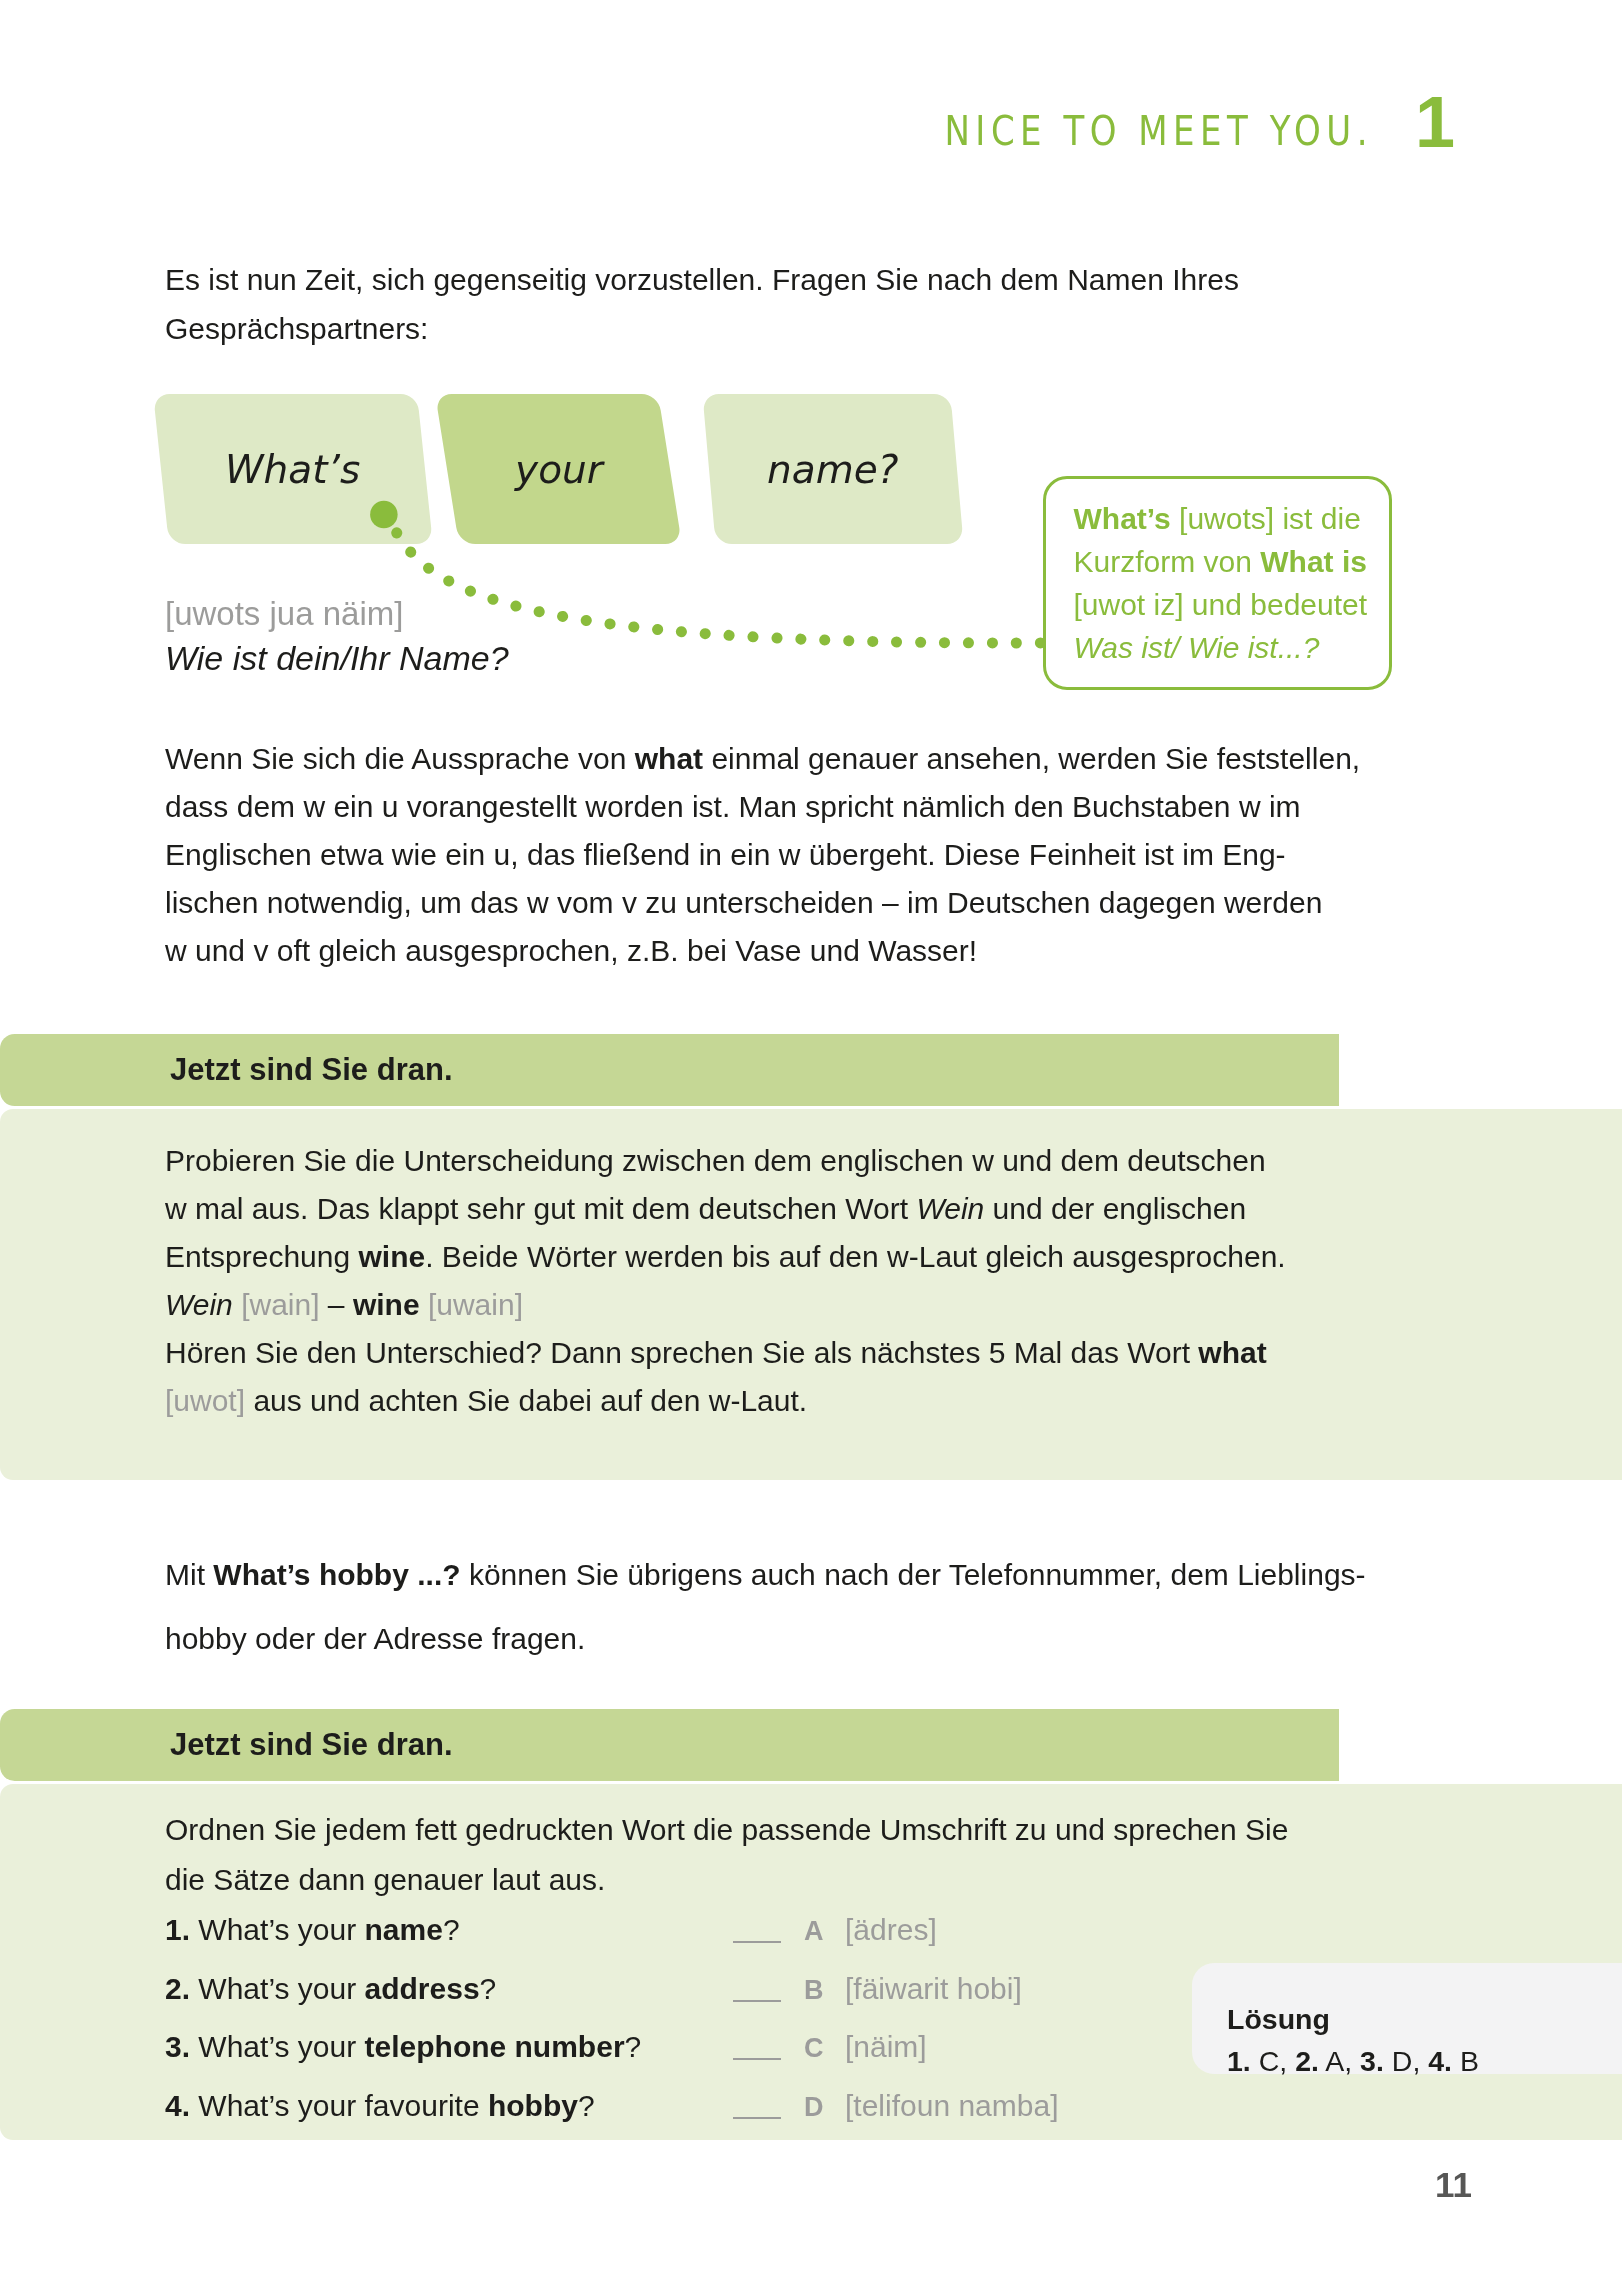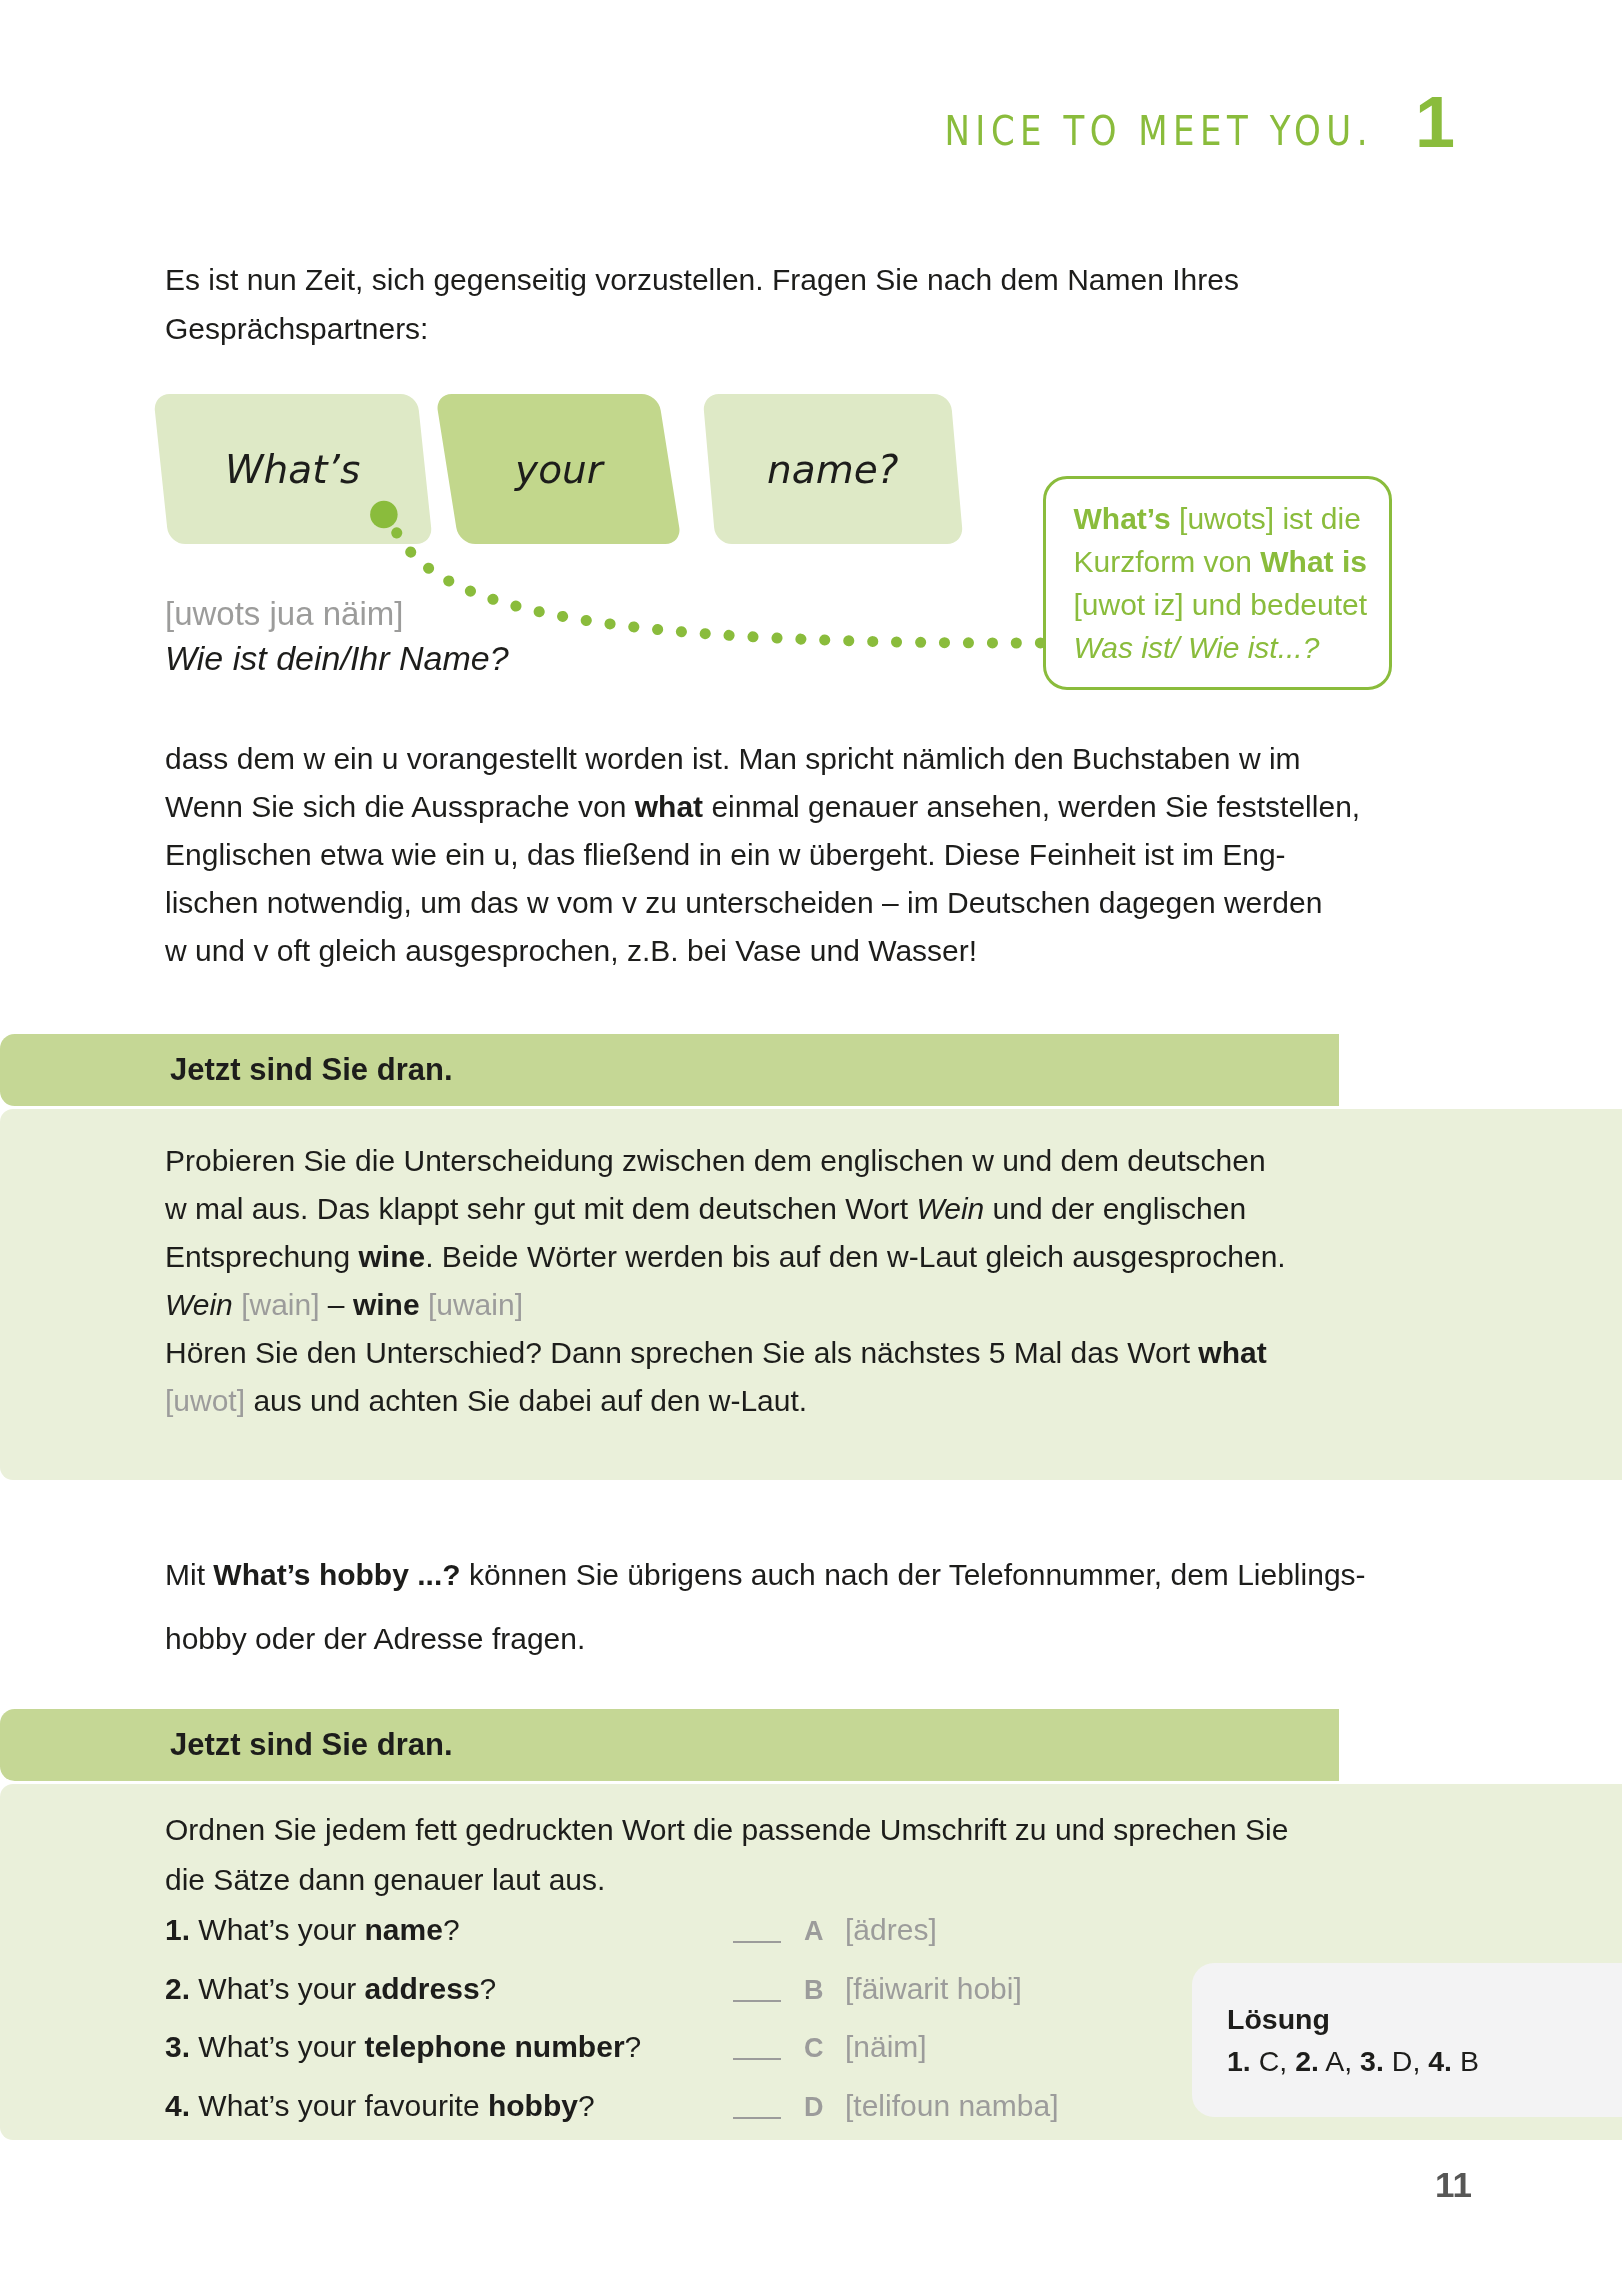--- a/index.html
+++ b/index.html
@@ -81,21 +81,21 @@
   
   .match-row{position:absolute;left:165px;width:1010px;height:40px;font-size:30px;}
   .match-row .question{position:absolute;left:0;top:0;}
   .match-row .blank{position:absolute;left:568px;top:27.5px;width:48px;height:2.8px;background:var(--muted);}
   .match-row .letter{position:absolute;left:639px;top:2.8px;font-size:27px;font-weight:bold;color:var(--muted);}
   .match-row .phon{position:absolute;left:680px;top:0;font-size:30px;color:var(--muted);text-align:right;}
   .row-1{top:1913px;} .row-2{top:1972px;} .row-3{top:2030px;} .row-4{top:2089px;}
 
   
   .solution{
-    position:absolute;left:1192px;top:1963px;width:431px;height:154px;box-sizing:border-box;
+    position:absolute;left:1192px;top:1963px;width:431px;height:111px;box-sizing:border-box;
     background:var(--boxgray);border-radius:22px 0 0 22px;padding:40px 0 0 35px;
     font-size:28.5px;color:var(--ink);z-index:3;
   }
   .solution .sol-title{font-weight:bold;margin-bottom:5.5px;}
   .solution .sol-answers{line-height:39px;}
 
   .page-number{position:absolute;left:1435px;top:2165px;font-size:35px;font-weight:bold;color:var(--pagenum);}
 </style>
 </head>
 <body>
@@ -129,22 +129,22 @@
   </svg>
 
   <div class="callout">
     <div><span class="b">What’s</span><span> [uwots] ist die</span></div>
     <div><span>Kurzform von </span><span class="b">What is</span></div>
     <div><span>[uwot iz] und bedeutet</span></div>
     <div><span class="i">Was ist/ Wie ist...?</span></div>
   </div>
 
   <div class="para-1">
+    <div><span>Wenn Sie sich die Aussprache von </span><span class="b">what</span><span> einmal genauer ansehen, werden Sie feststellen,</span></div>
     <div><span>dass dem w ein u vorangestellt worden ist. Man spricht nämlich den Buchstaben w im</span></div>
-    <div><span>Wenn Sie sich die Aussprache von </span><span class="b">what</span><span> einmal genauer ansehen, werden Sie feststellen,</span></div>
     <div><span>Englischen etwa wie ein u, das fließend in ein w übergeht. Diese Feinheit ist im Eng-</span></div>
     <div><span>lischen notwendig, um das w vom v zu unterscheiden – im Deutschen dagegen werden</span></div>
     <div><span>w und v oft gleich ausgesprochen, z.B. bei Vase und Wasser!</span></div>
   </div>
 
   <div class="band band-1">
     <span>Jetzt sind Sie dran.</span>
   </div>
   <div class="section section-1"></div>
   <div class="ex1-text">

